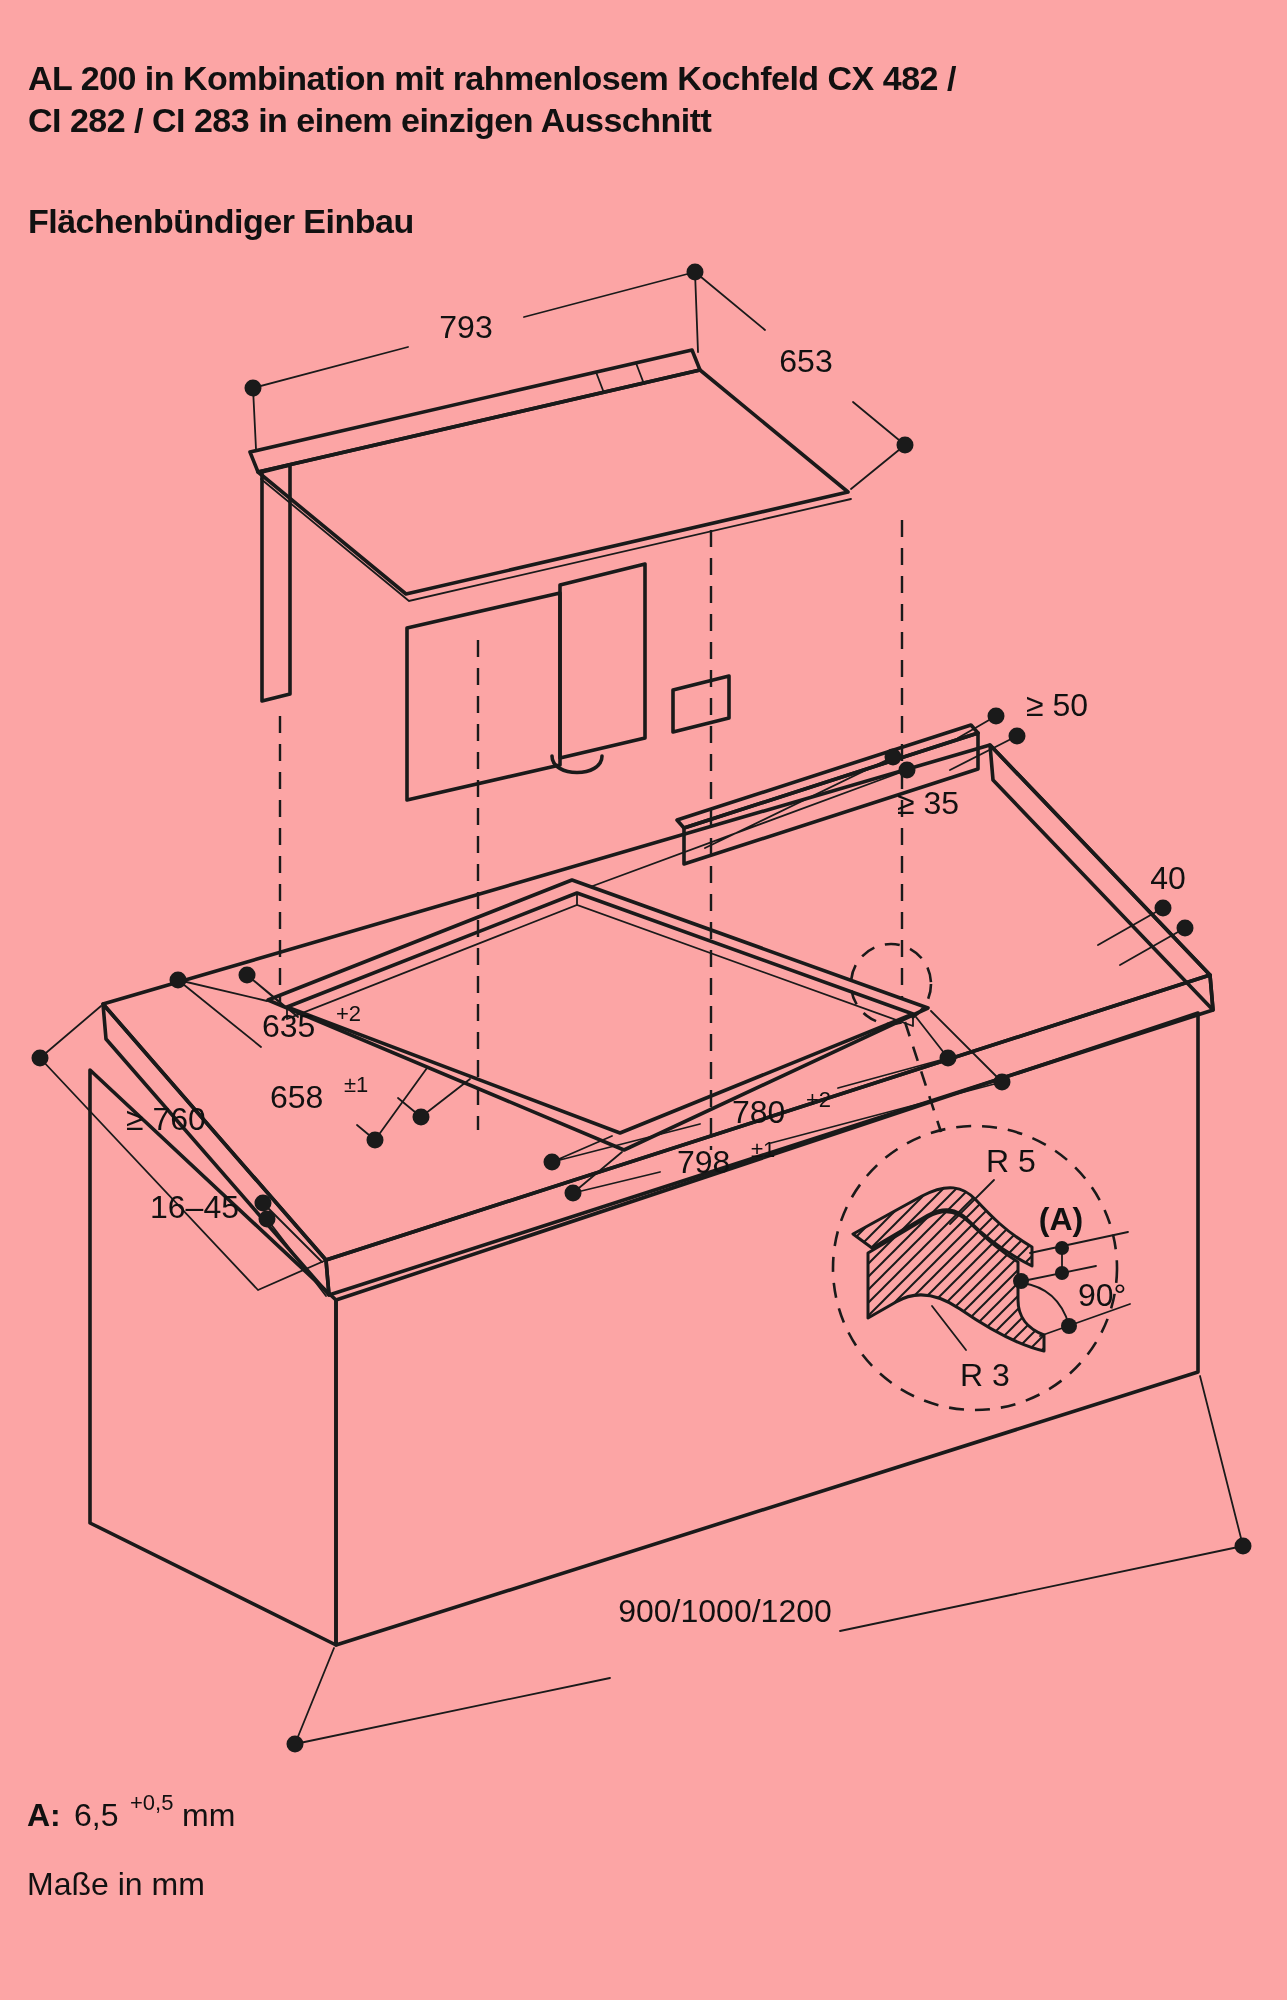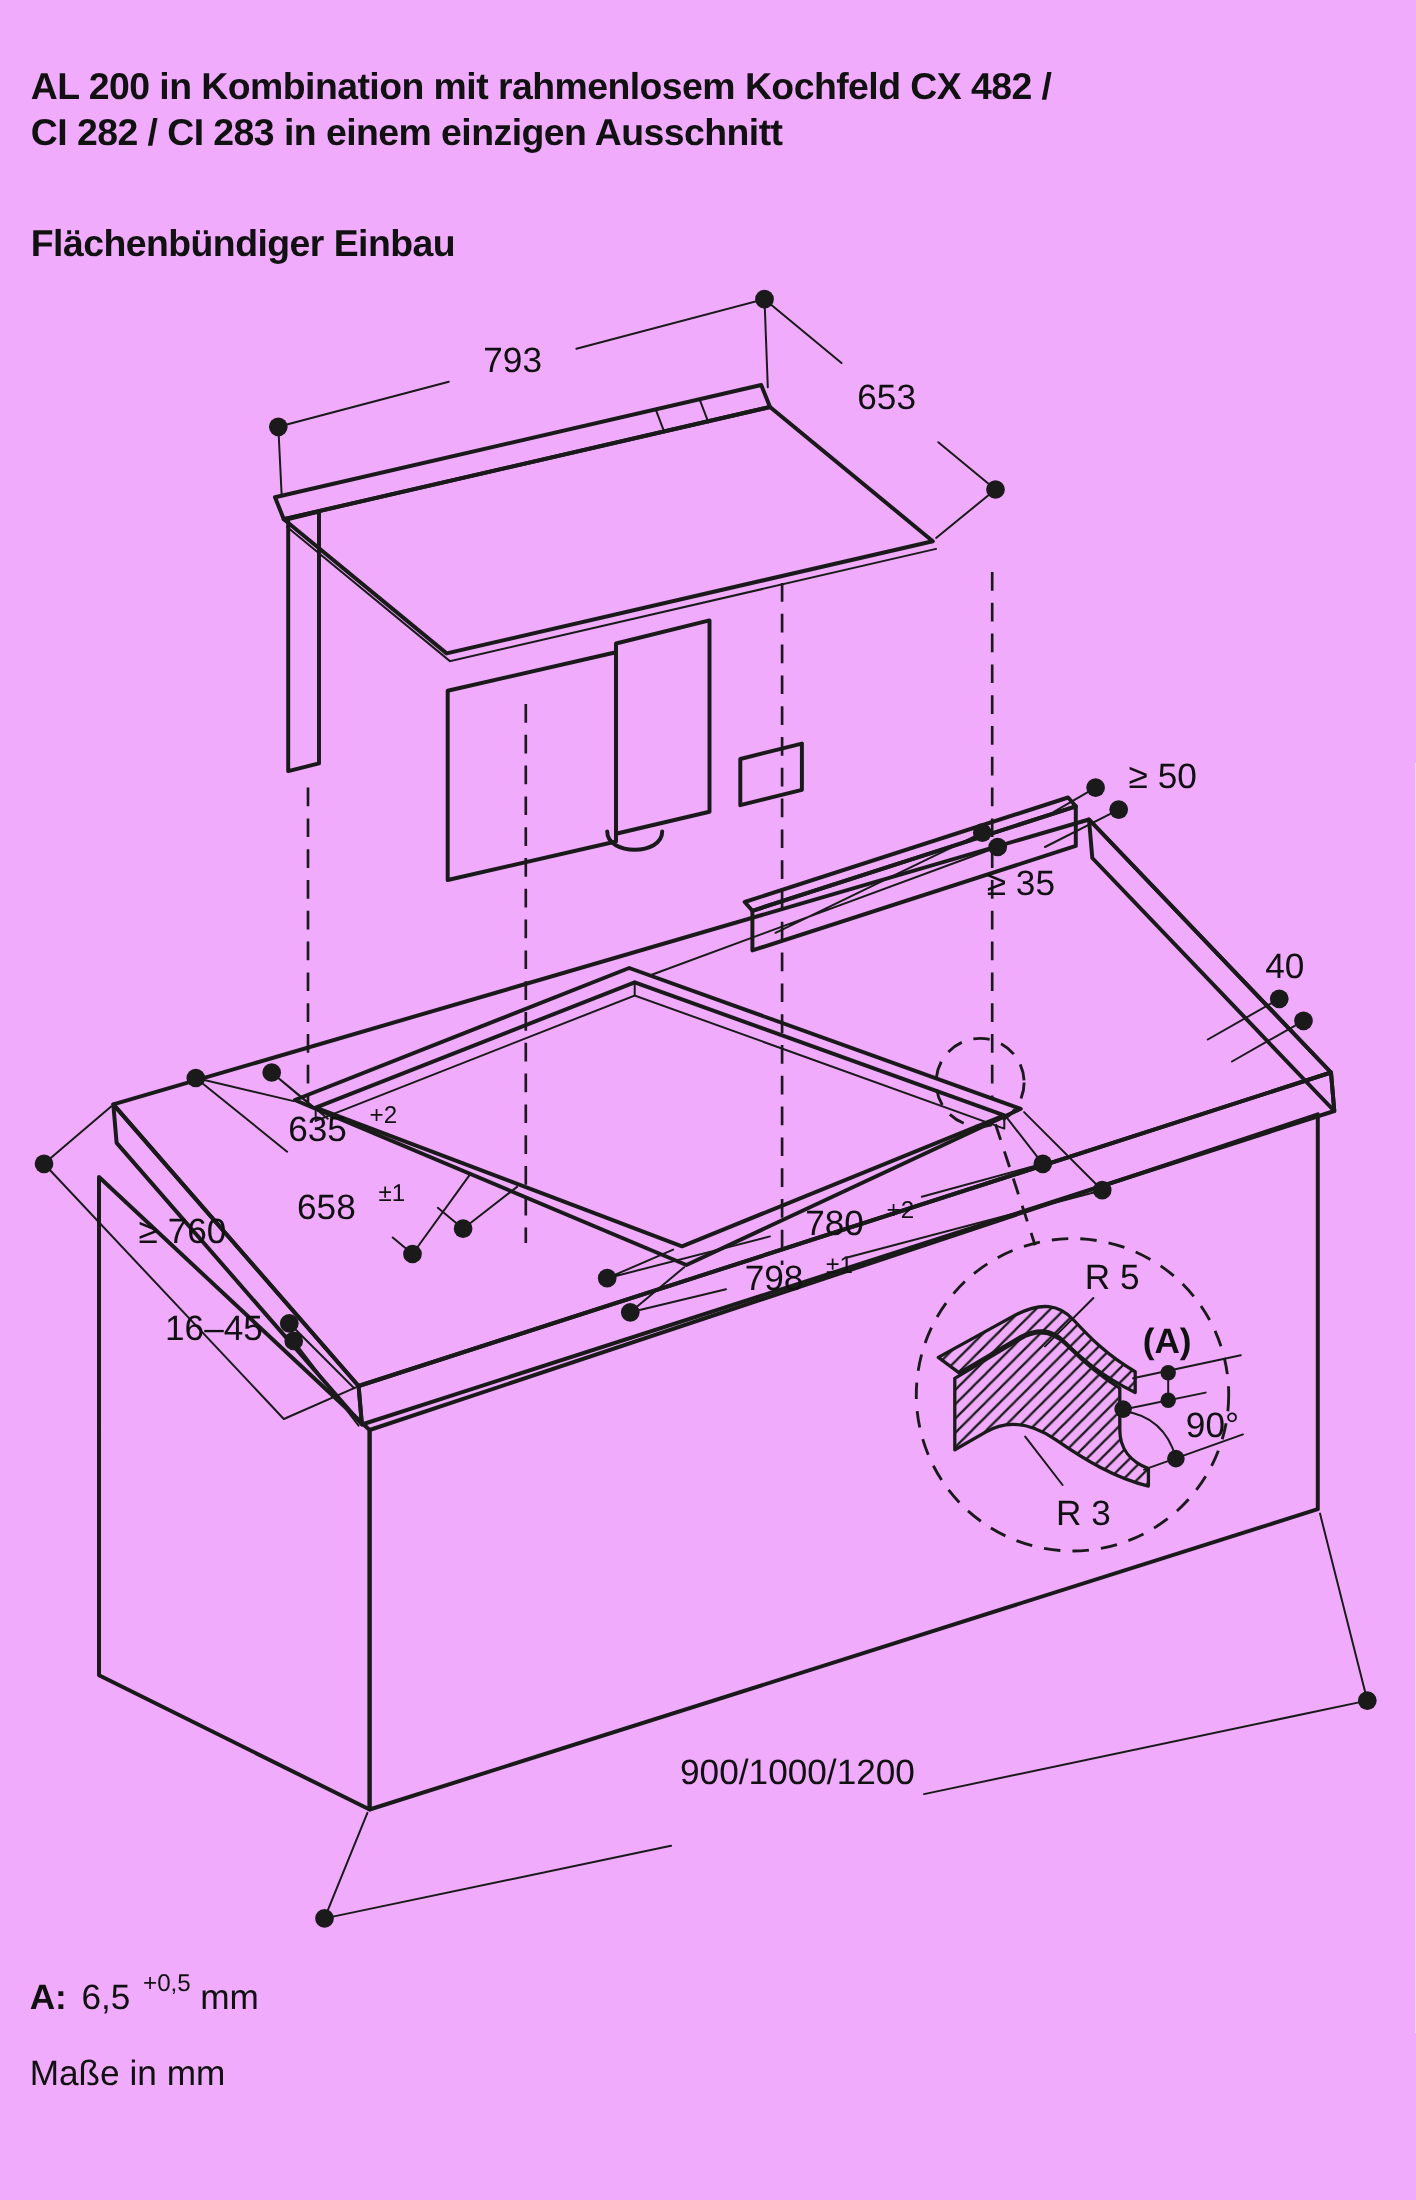--- a/index.html
+++ b/index.html
@@ -1,16 +1,16 @@
 <!DOCTYPE html>
 <html><head>
 <meta charset="utf-8">
 <style>
   html,body{margin:0;padding:0;background:#fff;}
-  .stage{position:relative;width:1287px;height:2000px;background:#f0abfc;overflow:hidden;
+  .stage{position:relative;width:1287px;height:2000px;background:#fca5a5;overflow:hidden;
          font-family:"Liberation Sans", sans-serif;}
   svg{position:absolute;left:0;top:0;}
   text{fill:#111;font-family:"Liberation Sans", sans-serif;}
   .title{font-size:34px;font-weight:bold;letter-spacing:-0.5px;}
   .dim{font-size:32px;}
   .dim-b{font-size:32px;font-weight:bold;}
   .sup{font-size:22px;}
   .outline{fill:none;stroke:#1a1a1a;stroke-width:3.6;stroke-linejoin:round;stroke-linecap:round;}
   .thin{fill:none;stroke:#1a1a1a;stroke-width:1.8;stroke-linecap:round;}
   .dash{fill:none;stroke:#1a1a1a;stroke-width:2.4;stroke-dasharray:17 11;}

